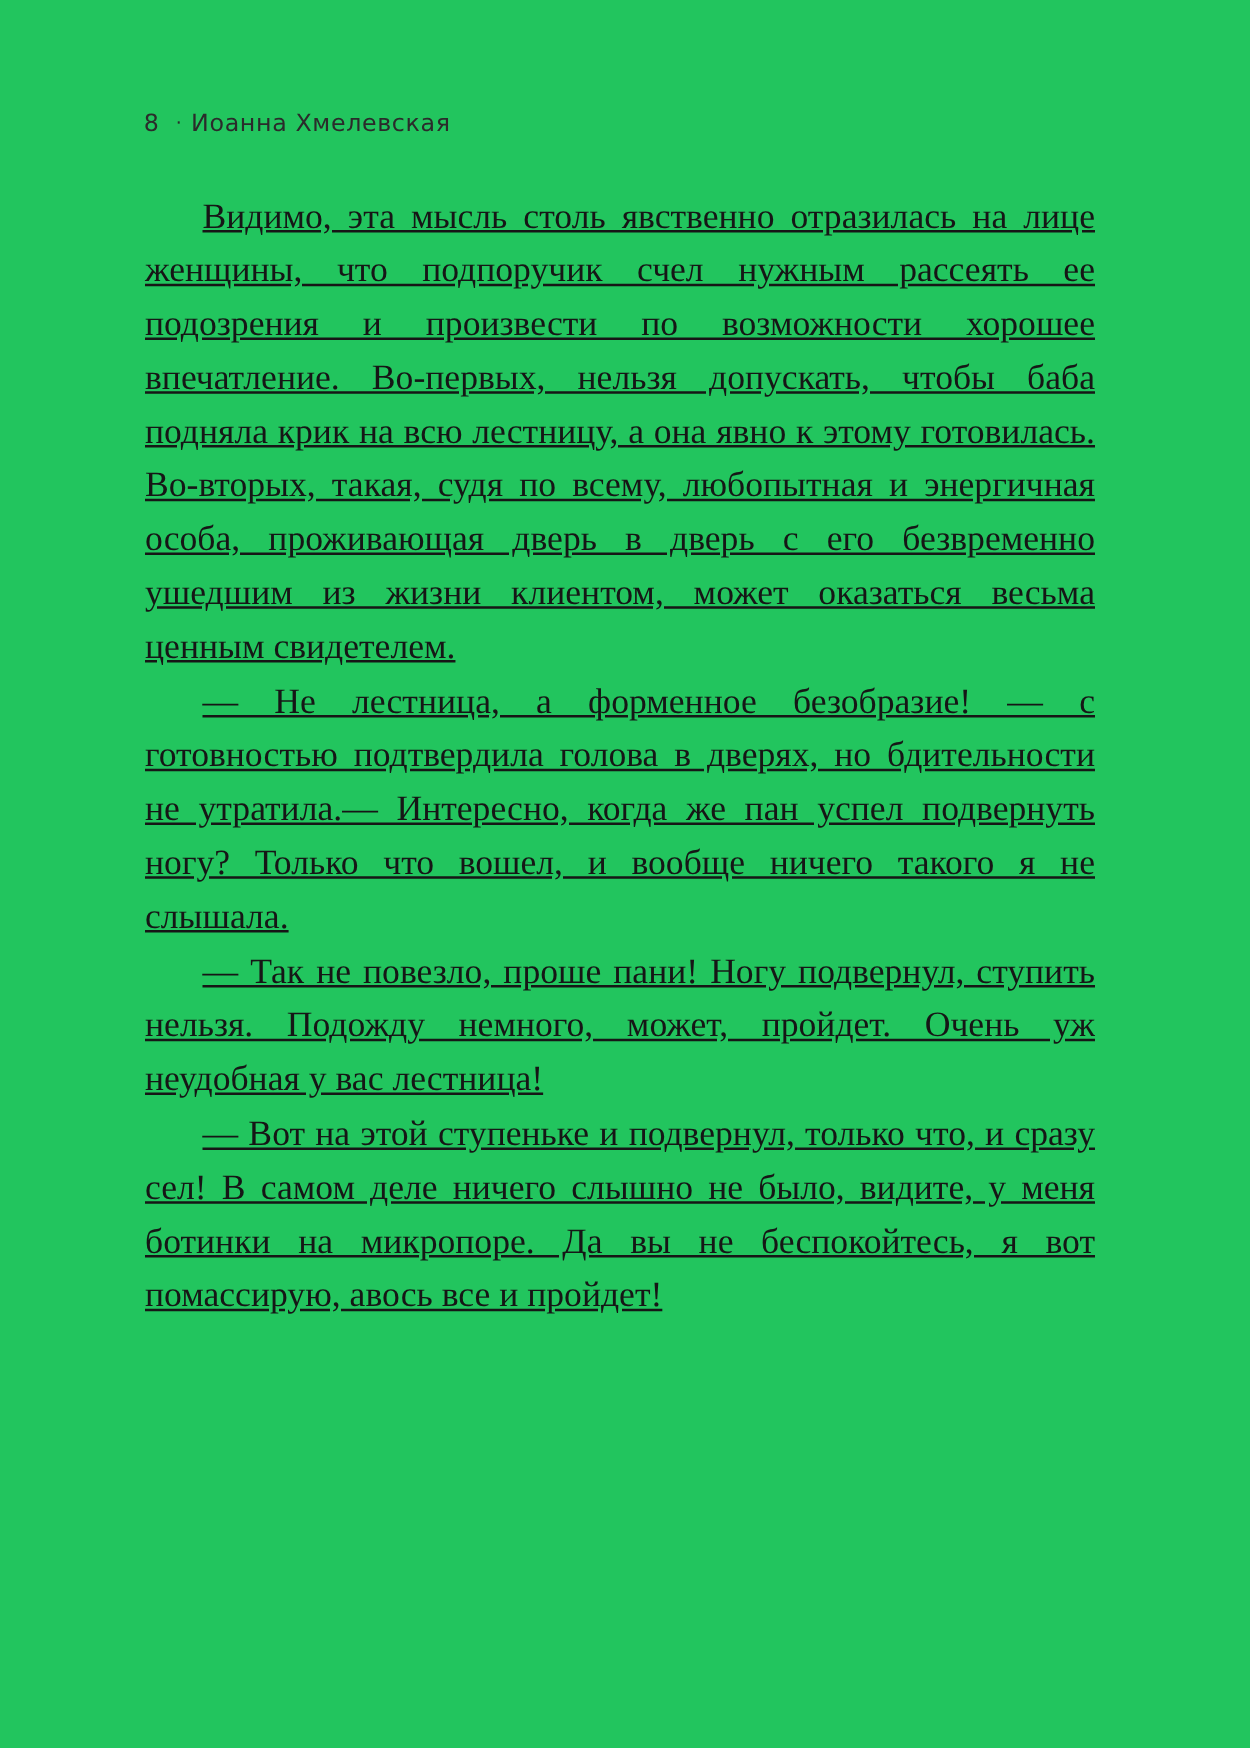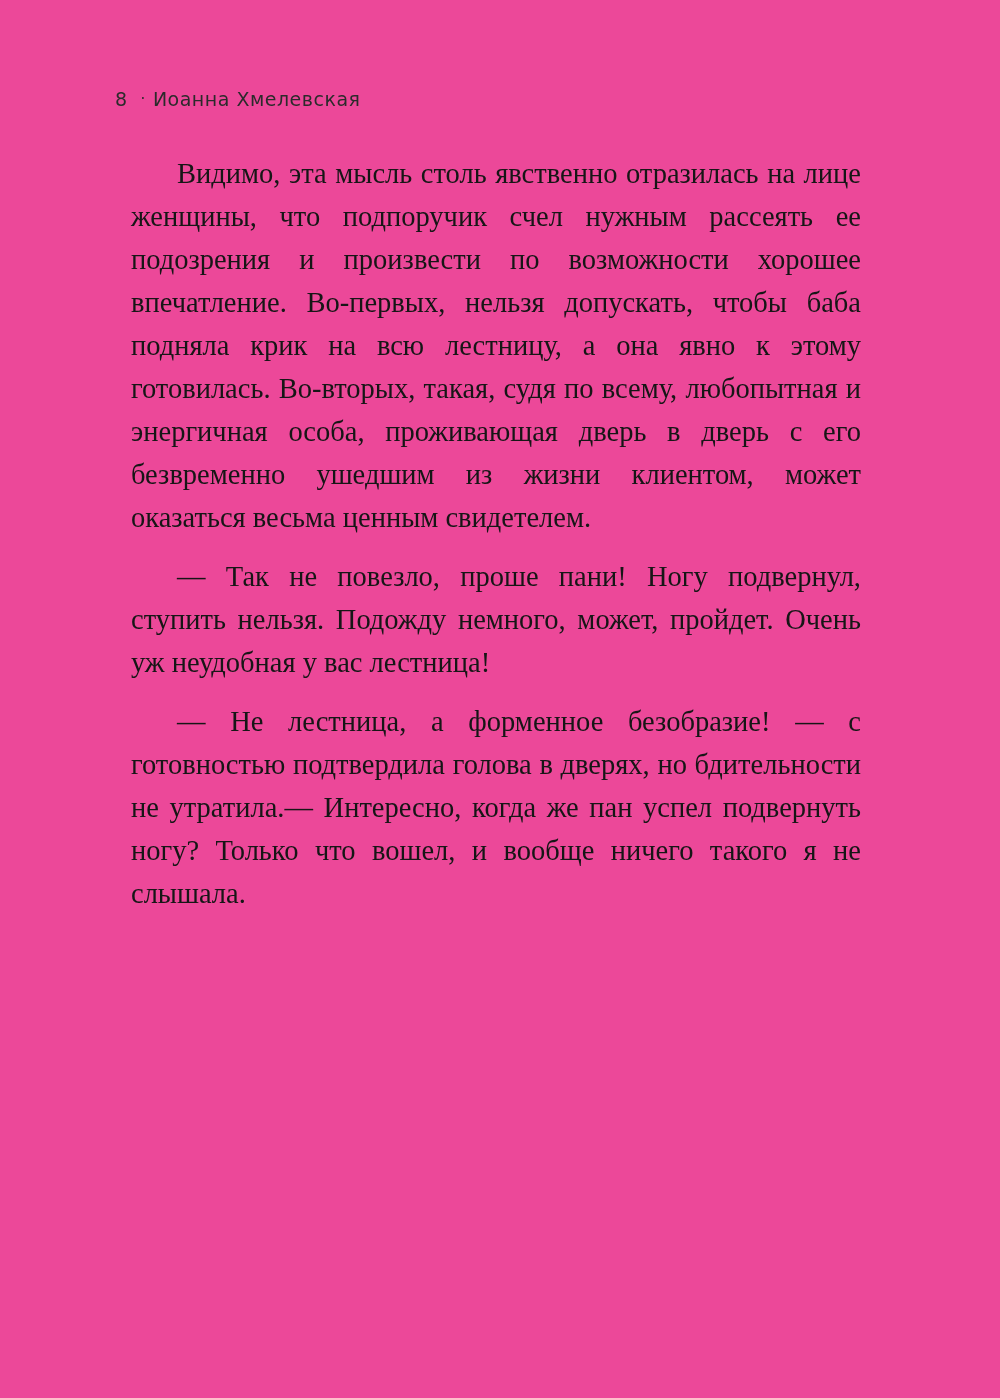--- a/index.html
+++ b/index.html
@@ -14,21 +14,21 @@
     font-family: "Liberation Serif", serif;
     color: #1a1a1a;
     overflow: hidden;
   }
   .page {
     position: absolute;
     left: 0;
     top: 0;
     width: 1000px;
     height: 1398px;
-    background: #ec4899;
+    background: #22c55e;
   }
   .content {
     position: absolute;
     left: 115px;
     top: 88px;
     width: 762px;
   }
   .running-head {
     font-family: "DejaVu Sans", sans-serif;
     font-size: 19px;
@@ -39,41 +39,43 @@
   }
   .running-head .folio {
     margin-right: 6px;
   }
   .running-head .sep {
     margin: 0 7px;
     font-size: 15px;
     vertical-align: 2px;
   }
   .body-text p {
-    margin: 16px;
+    margin: 1px;
     font-size: 28.5px;
     line-height: 43px;
     text-align: justify;
     text-indent: 46px;
     color: #161616;
     -webkit-hyphens: manual;
     hyphens: manual;
+    text-decoration: underline;
   }
   
 </style>
 </head>
 <body>
 
 <div class="page">
   <div class="content">
 
     <div class="running-head">
       <span class="folio">8</span><span class="sep">·</span><span class="author">Иоанна Хмелевская</span>
     </div>
 
     <div class="body-text">
       <p>Видимо, эта мысль столь явственно отразилась на лице женщины, что подпоручик счел нужным рассеять ее подозрения и произвести по возможности хорошее впечатление. Во-первых, нельзя допускать, чтобы баба подняла крик на всю лестницу, а она явно к этому готовилась. Во-вторых, такая, судя по всему, любопытная и энергичная особа, проживающая дверь в дверь с его безвременно ушедшим из жизни клиентом, может оказаться весьма ценным свидетелем.</p>
+      <p>— Не лестница, а форменное безобразие! — с готовностью подтвердила голова в дверях, но бдительности не утратила.— Интересно, когда же пан успел подвернуть ногу? Только что вошел, и вообще ничего такого я не слышала.</p>
       <p>— Так не повезло, проше пани! Ногу подвернул, ступить нельзя. Подожду немного, может, пройдет. Очень уж неудобная у вас лестница!</p>
-      <p>— Не лестница, а форменное безобразие! — с готовностью подтвердила голова в дверях, но бдительности не утратила.— Интересно, когда же пан успел подвернуть ногу? Только что вошел, и вообще ничего такого я не слышала.</p>
+      <p>— Вот на этой ступеньке и подвернул, только что, и сразу сел! В самом деле ничего слышно не было, видите, у меня ботинки на микропоре. Да вы не беспокойтесь, я вот помассирую, авось все и пройдет!</p>
     </div>
 
   </div>
 </div>
 
 </body></html>

